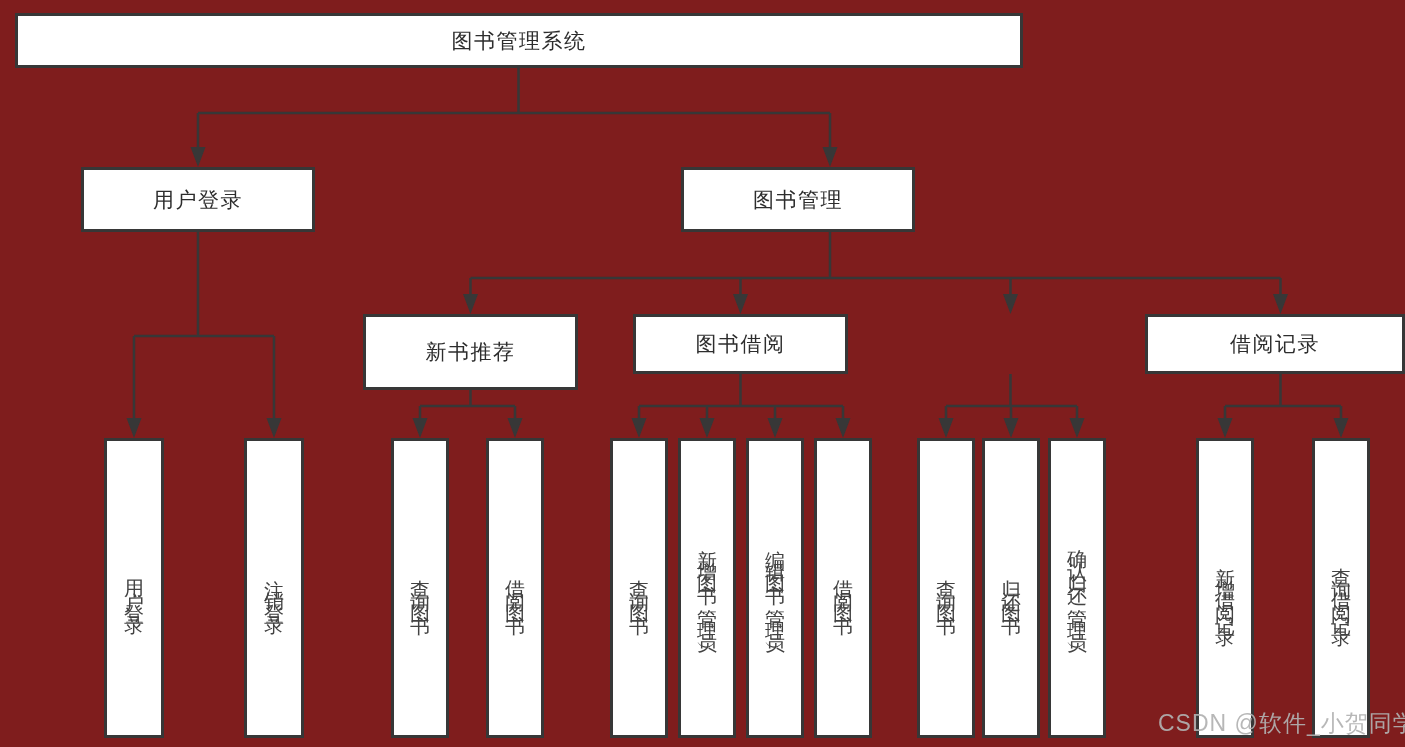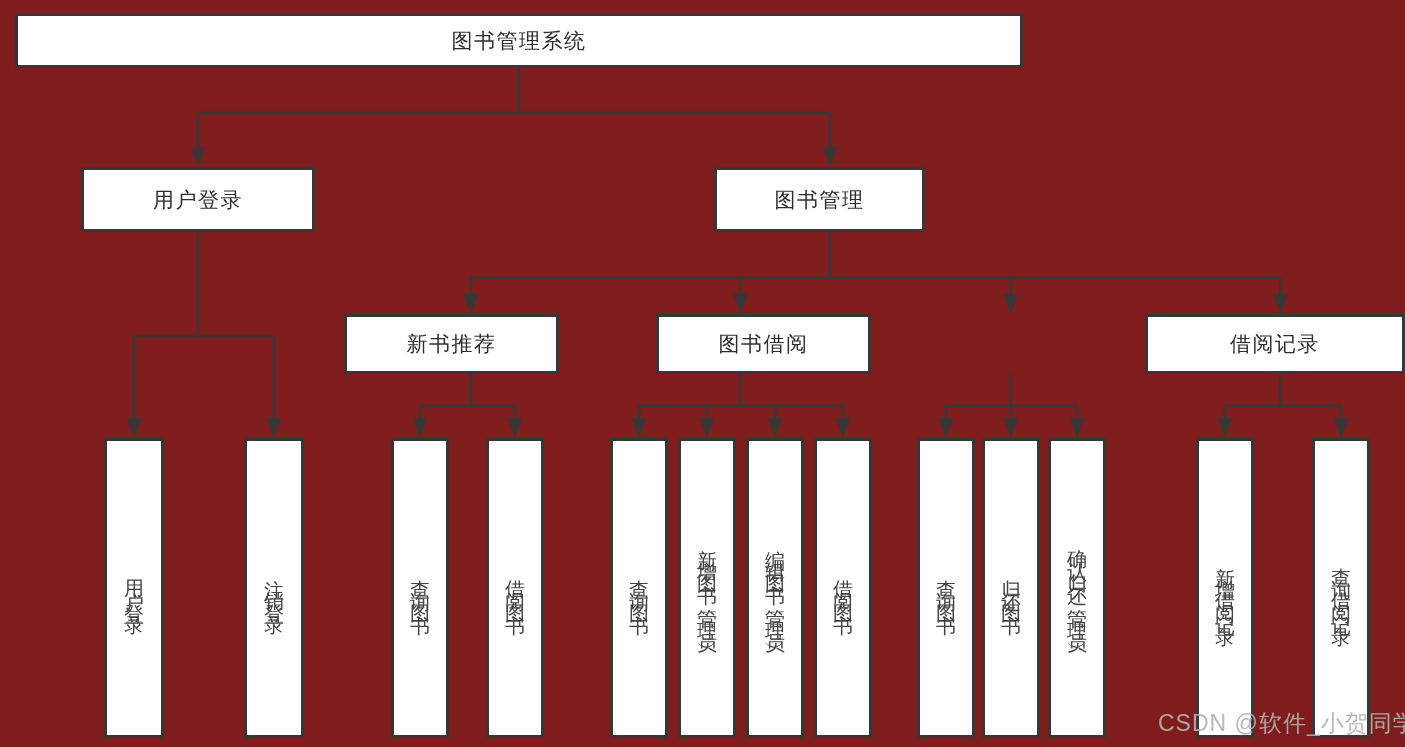--- a/index.html
+++ b/index.html
@@ -52,28 +52,28 @@
       M1217.5 418 h15 L1225 438 Z  M1333.5 418 h15 L1341 438 Z"></path>
   </svg>
 
   <div class="box" style="left:15px;top:13px;width:1008px;height:55px">
     <span class="hlabel">图书管理系统</span>
   </div>
 
   <div class="box" style="left:81px;top:167px;width:234px;height:65px">
     <span class="hlabel">用户登录</span>
   </div>
-  <div class="box" style="left:714px;top:167px;width:211px;height:65px">
+  <div class="box" style="left:681px;top:167px;width:234px;height:65px">
     <span class="hlabel">图书管理</span>
   </div>
 
-  <div class="box" style="left:344px;top:314px;width:215px;height:60px">
+  <div class="box" style="left:363px;top:314px;width:215px;height:76px">
     <span class="hlabel">新书推荐</span>
   </div>
-  <div class="box" style="left:656px;top:314px;width:215px;height:60px">
+  <div class="box" style="left:633px;top:314px;width:215px;height:60px">
     <span class="hlabel">图书借阅</span>
   </div>
   <div class="box" style="left:1145px;top:314px;width:260px;height:60px">
     <span class="hlabel">借阅记录</span>
   </div>
 
   <div class="box" style="left:104px;top:438px;width:60px;height:300px">
     <span class="vlabel">用户登录</span>
   </div>
   <div class="box" style="left:244px;top:438px;width:60px;height:300px">

